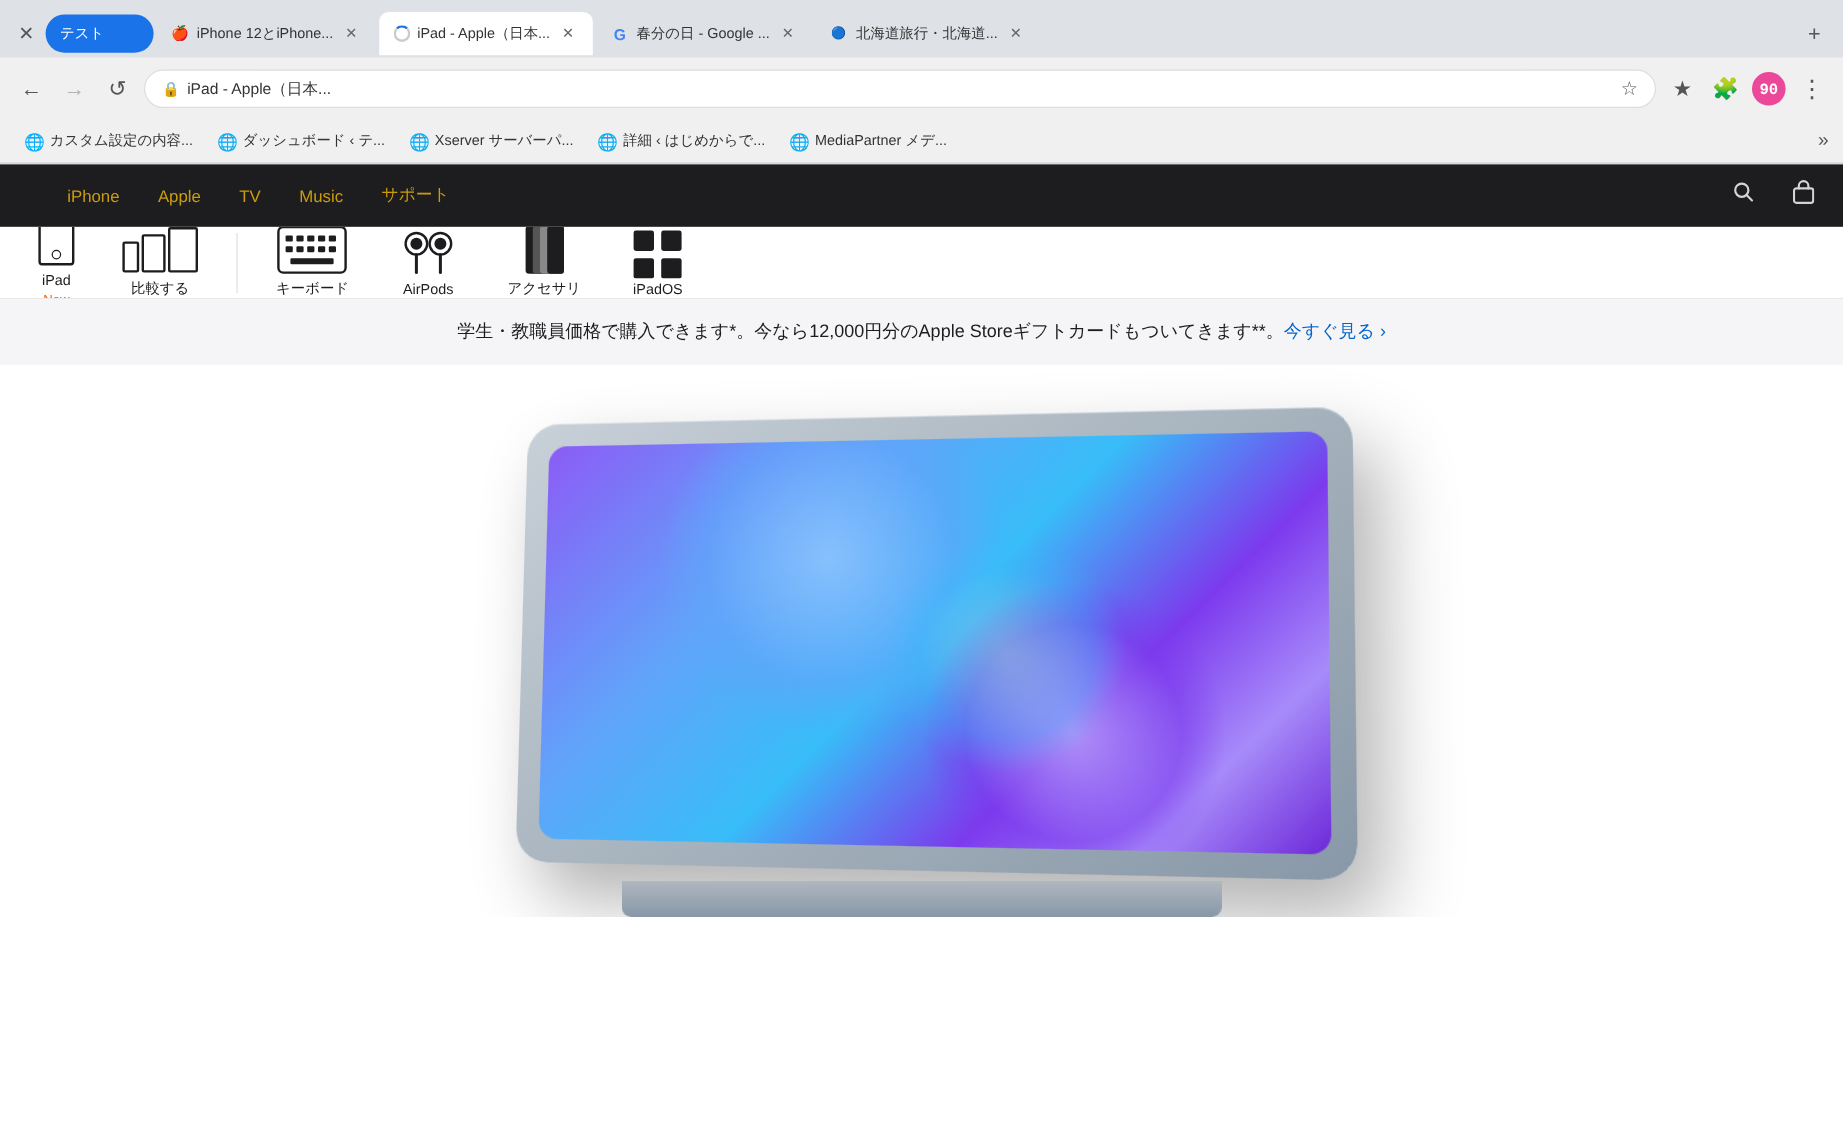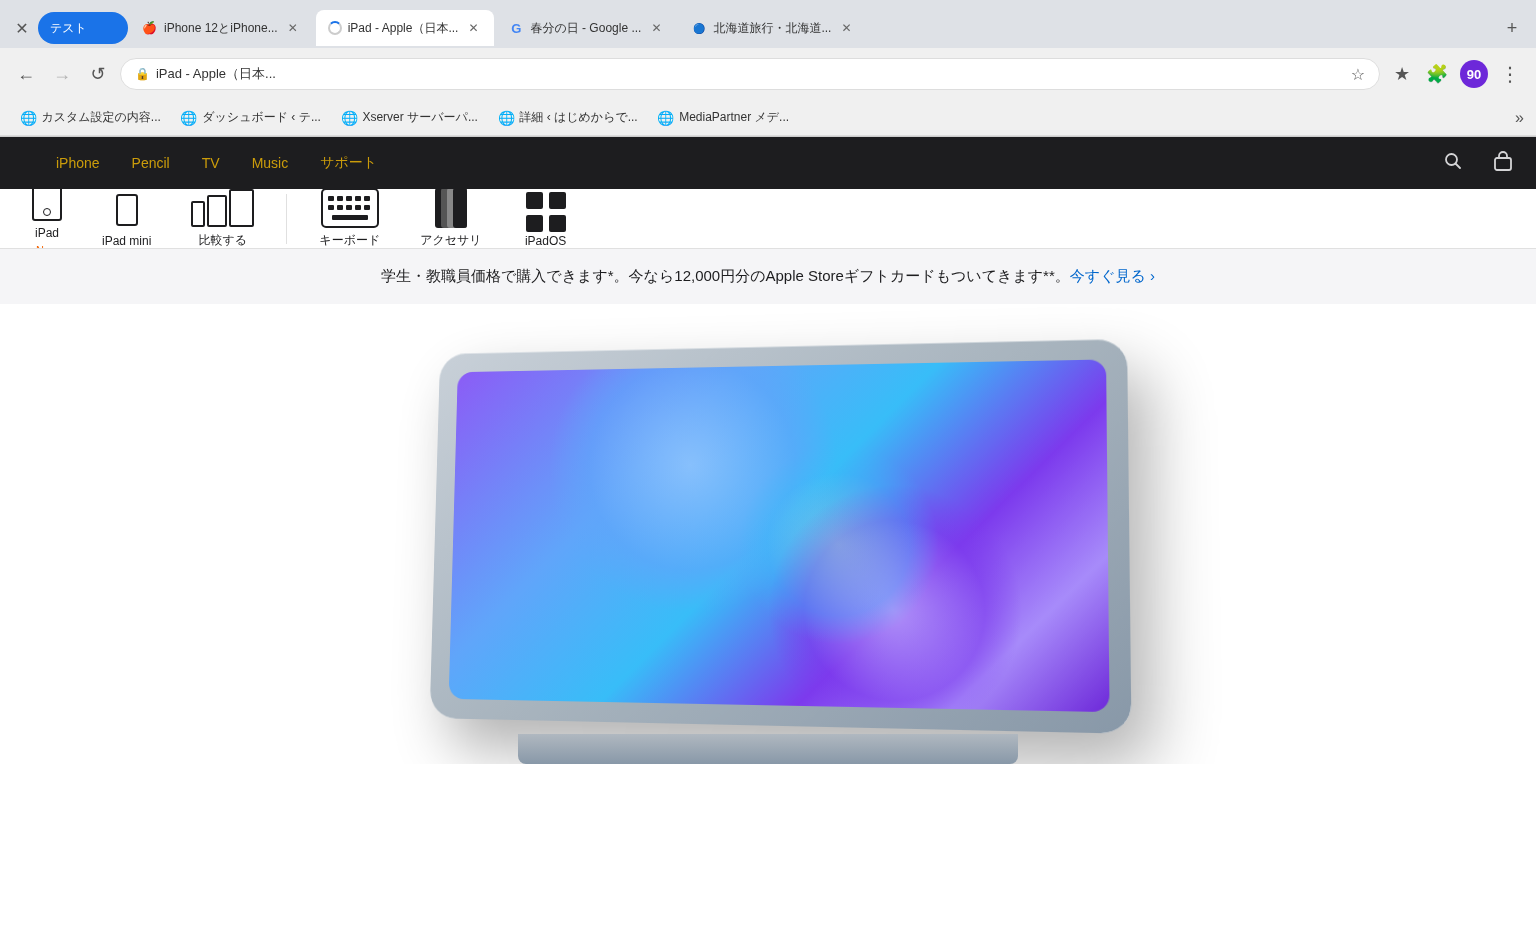--- a/index.html
+++ b/index.html
@@ -64,23 +64,23 @@
       display: flex; align-items: center;
       padding: 6px 12px;
       background: #f0f0f0;
       gap: 8px;
       height: 52px;
     }
     .address-bar-right { margin-left: auto; display: flex; align-items: center; gap: 8px; }
     .addr-icon { font-size: 18px; color: #555; cursor: pointer; width: 28px; height: 28px; display: flex; align-items: center; justify-content: center; border-radius: 50%; }
     .user-avatar {
       width: 28px; height: 28px; border-radius: 50%;
-      background: #6d28d9; color: #fff;
-      display: flex; align-items: center; justify-content: center;
-      font-size: 13px; font-weight: bold; cursor: pointer;
+      background: #ec4899; color: #fff;
+      display: flex; align-items: center; justify-content: center;
+      font-size: 13px; font-weight: bold; cursor: pointer; font-family: Liberation Mono, monospace;
     }
 
     
     .bookmarks-bar {
       display: flex; align-items: center;
       padding: 4px 12px;
       background: #f0f0f0;
       border-bottom: 1px solid #ddd;
       gap: 4px;
       height: 36px;
@@ -346,21 +346,21 @@
     </div>
     <div class="bookmarks-more">»</div>
   </div>
 </div>
 
 <div class="apple-nav">
 
   <div style="color:#f5f5f7; font-size:20px; cursor:pointer;"></div>
 
   <span class="apple-nav-item">iPhone</span>
-  <span class="apple-nav-item">Pencil</span>
+  <span class="apple-nav-item">Apple</span>
   <span class="apple-nav-item">TV</span>
   <span class="apple-nav-item">Music</span>
   <span class="apple-nav-item">サポート</span>
 
   <div class="apple-nav-spacer"></div>
 
   <div class="apple-nav-icon">
     <svg width="18" height="18" viewBox="0 0 18 18" fill="none">
       <circle cx="7.5" cy="7.5" r="5.5" stroke="#f5f5f7" stroke-width="1.8"></circle>
       <line x1="11.5" y1="11.5" x2="16" y2="16" stroke="#f5f5f7" stroke-width="1.8" stroke-linecap="round"></line>
@@ -378,26 +378,20 @@
 <div class="sub-nav">
 
   <div class="sub-nav-item">
     <div class="sub-nav-icon">
       <div class="icon-ipad"></div>
     </div>
     <span class="sub-nav-label">iPad</span>
     <span class="sub-nav-label-new">New</span>
   </div>
 
-  <div class="sub-nav-item">
-    <div class="sub-nav-icon">
-      <div class="icon-ipadmini"></div>
-    </div>
-    <span class="sub-nav-label">iPad mini</span>
-  </div>
 
   <div class="sub-nav-item">
     <div class="sub-nav-icon">
       <div class="icon-compare">
         <div class="icon-compare-item" style="width:14px; height:26px; border-radius:2px;"></div>
         <div class="icon-compare-item" style="width:20px; height:32px; border-radius:2px;"></div>
         <div class="icon-compare-item" style="width:25px; height:38px; border-radius:2px;"></div>
       </div>
     </div>
     <span class="sub-nav-label">比較する</span>
@@ -419,20 +413,35 @@
         <rect x="17" y="18" width="6" height="5" rx="1" fill="#1d1d1f"></rect>
         <rect x="26" y="18" width="6" height="5" rx="1" fill="#1d1d1f"></rect>
         <rect x="35" y="18" width="6" height="5" rx="1" fill="#1d1d1f"></rect>
         <rect x="44" y="18" width="6" height="5" rx="1" fill="#1d1d1f"></rect>
         <rect x="12" y="28" width="36" height="5" rx="1" fill="#1d1d1f"></rect>
       </svg>
     </div>
     <span class="sub-nav-label">キーボード</span>
   </div>
 
+  <div class="sub-nav-item">
+    <div class="sub-nav-icon">
+      <svg width="52" height="42" viewBox="0 0 52 42">
+
+        <circle cx="16" cy="14" r="9" stroke="#1d1d1f" stroke-width="2" fill="white"></circle>
+        <circle cx="16" cy="14" r="5" fill="#1d1d1f"></circle>
+        <line x1="16" y1="23" x2="16" y2="38" stroke="#1d1d1f" stroke-width="2.5" stroke-linecap="round"></line>
+
+        <circle cx="36" cy="14" r="9" stroke="#1d1d1f" stroke-width="2" fill="white"></circle>
+        <circle cx="36" cy="14" r="5" fill="#1d1d1f"></circle>
+        <line x1="36" y1="23" x2="36" y2="38" stroke="#1d1d1f" stroke-width="2.5" stroke-linecap="round"></line>
+      </svg>
+    </div>
+    <span class="sub-nav-label">AirPods</span>
+  </div>
 
   <div class="sub-nav-item">
     <div class="sub-nav-icon">
 
       <svg width="48" height="44" viewBox="0 0 48 44">
         <rect x="8" y="2" width="32" height="40" rx="3" fill="#1d1d1f"></rect>
         <rect x="14" y="2" width="26" height="40" rx="3" fill="#555"></rect>
         <rect x="20" y="2" width="20" height="40" rx="3" fill="#888"></rect>
         <rect x="26" y="2" width="14" height="40" rx="3" fill="#1d1d1f"></rect>
       </svg>

